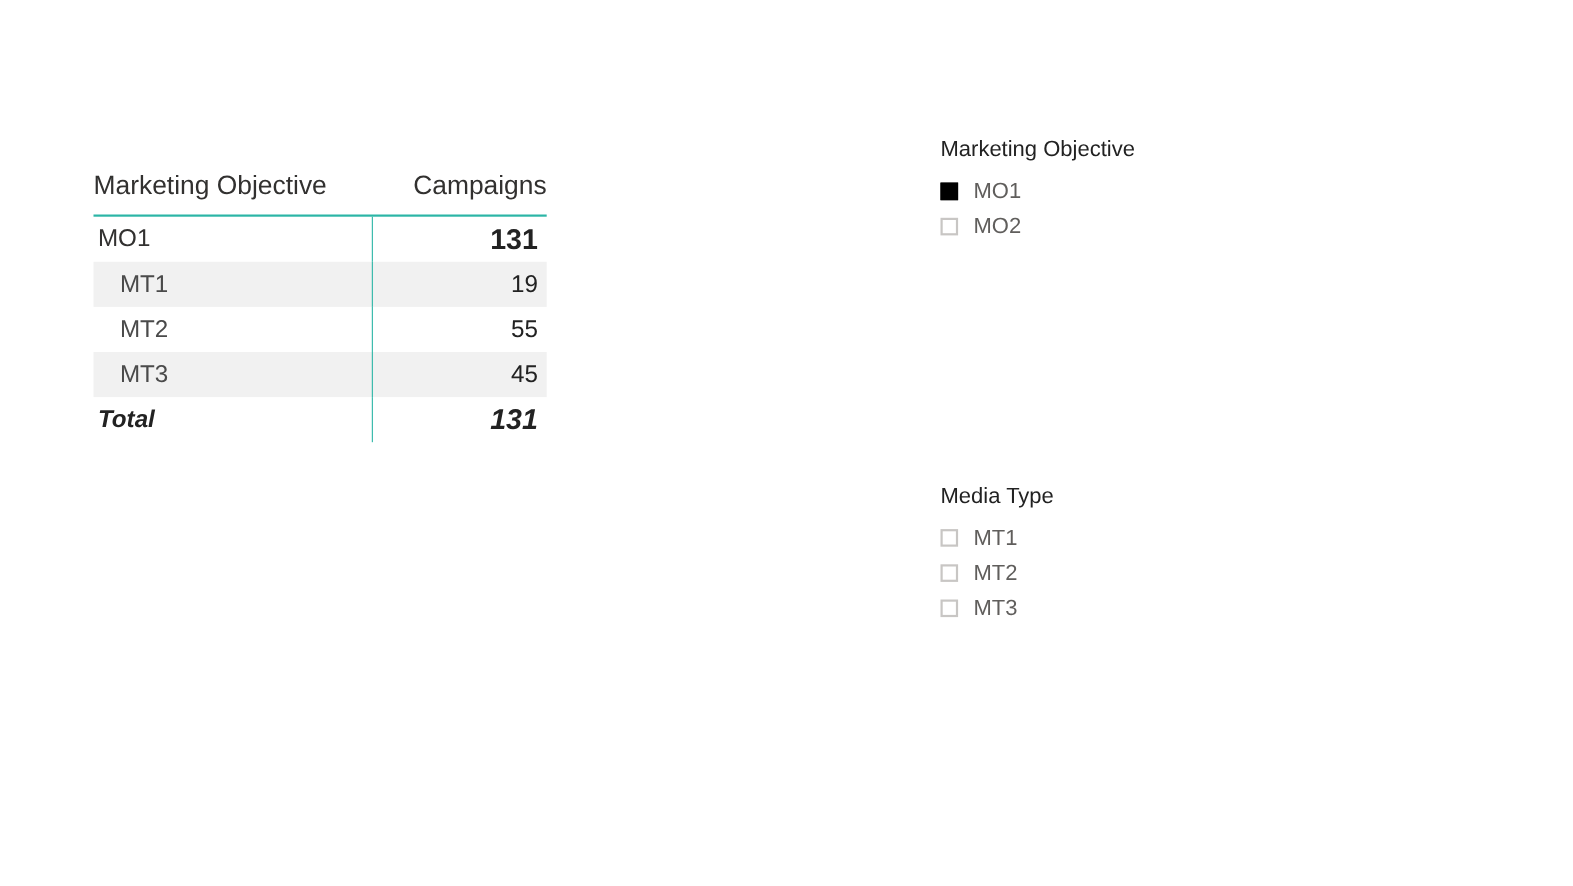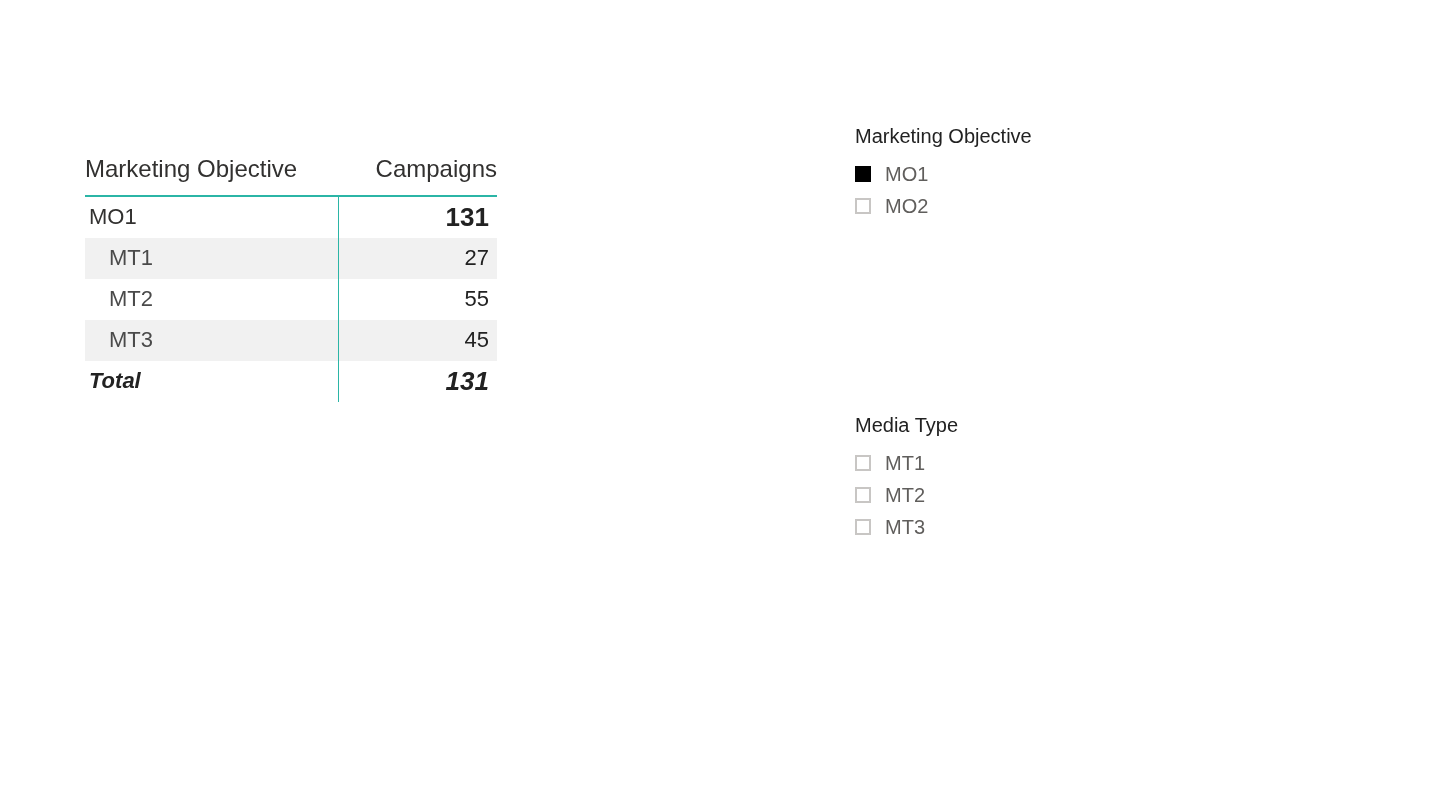--- a/index.html
+++ b/index.html
@@ -67,21 +67,21 @@
   .row.total { font-weight: 700; font-style: italic; }
   .row.total .cell-value { font-size: 26px; }
 
   
   .slicer {
     position: absolute;
     left: 855px;
     width: 300px;
   }
   .slicer.objective { top: 125px; }
-  .slicer.media     { top: 414px; }
+  .slicer.media     { top: 440px; }
   .slicer-title {
     font-size: 20px;
     color: #222;
     margin-bottom: 10px;
   }
   .slicer-item {
     display: flex;
     align-items: center;
     height: 32px;
     gap: 14px;
@@ -111,21 +111,21 @@
     <div class="col-label">Marketing Objective</div>
     <div class="col-value">Campaigns</div>
   </div>
   <div class="matrix-body">
     <div class="row parent">
       <div class="cell-label">MO1</div>
       <div class="cell-value">131</div>
     </div>
     <div class="row child alt">
       <div class="cell-label">MT1</div>
-      <div class="cell-value">27</div>
+      <div class="cell-value">19</div>
     </div>
     <div class="row child">
       <div class="cell-label">MT2</div>
       <div class="cell-value">55</div>
     </div>
     <div class="row child alt">
       <div class="cell-label">MT3</div>
       <div class="cell-value">45</div>
     </div>
     <div class="row total">

